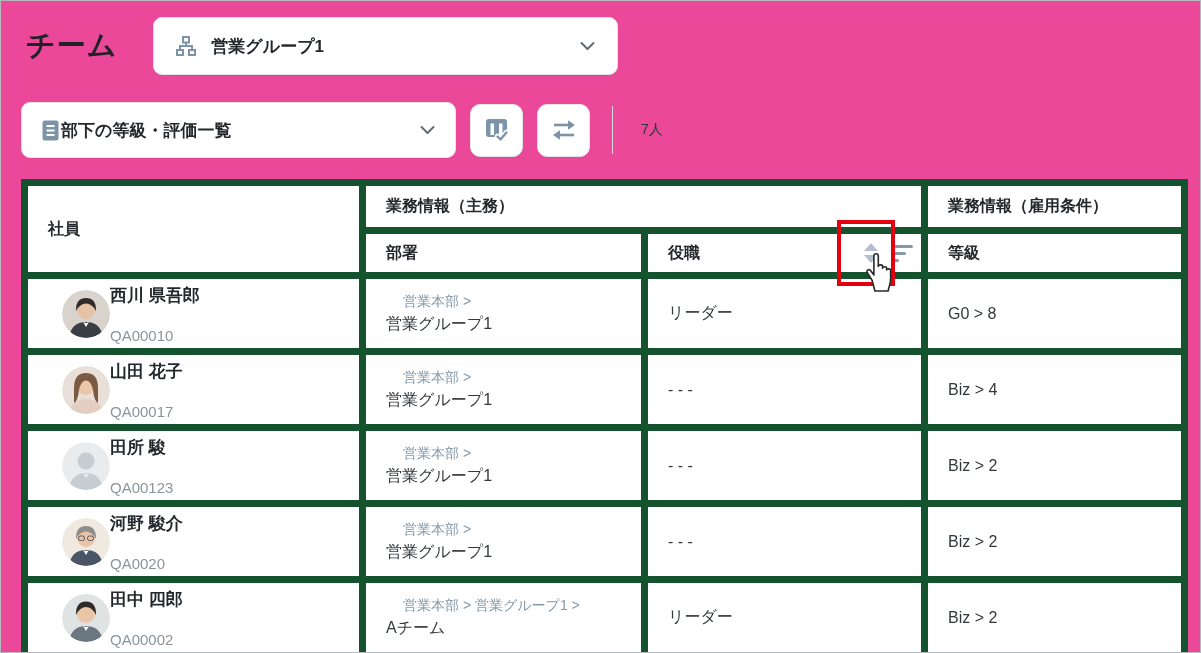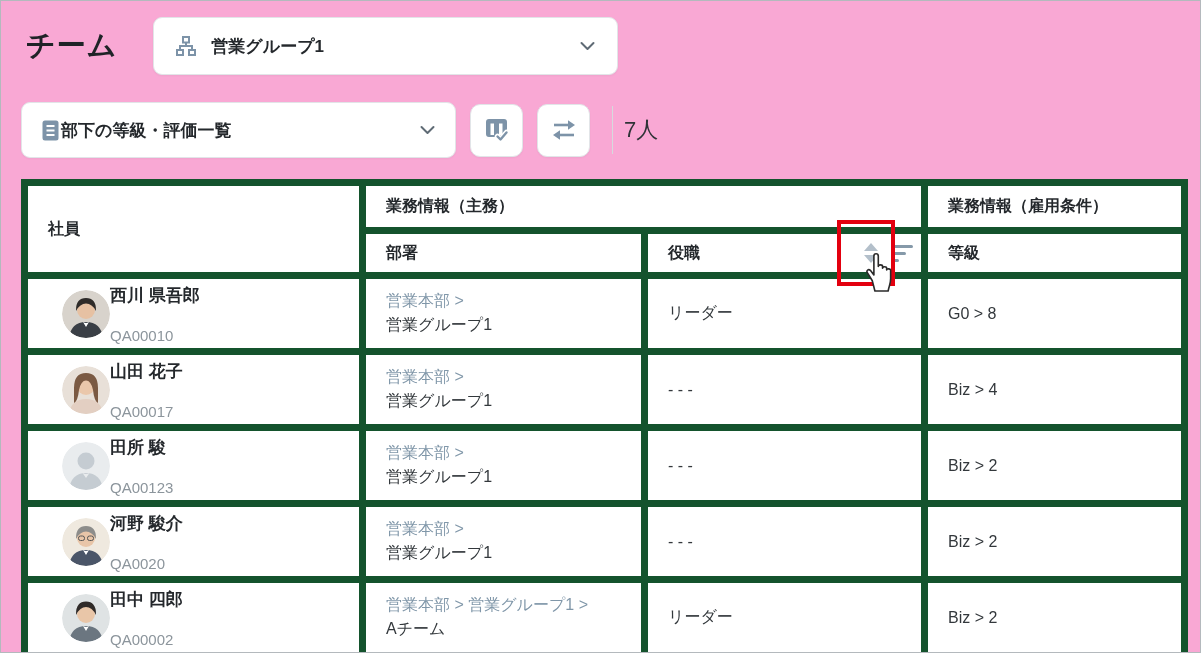--- a/index.html
+++ b/index.html
@@ -1,58 +1,58 @@
 <!DOCTYPE html>
 <html><head>
 <meta charset="utf-8">
 <style>
   * { margin:0; padding:0; box-sizing:border-box; }
   html,body { background:#fff; }
   body { font-family:"Liberation Sans","DejaVu Sans",sans-serif; }
   .screen {
     position:relative; width:1201px; height:653px; overflow:hidden;
-    background:#f9a8d4; border:1px solid #b4b9bd;
+    background:#ec4899; border:1px solid #b4b9bd;
   }
   
   .topbar { display:flex; align-items:center; padding:15px 0 0 25px; gap:36px; height:75px; }
   .page-title { font-size:29px; font-weight:700; color:#1f2327; letter-spacing:1px; }
   .dropdown {
     display:flex; align-items:center; background:#fff; border:1px solid #e2e5e8;
     border-radius:9px; box-shadow:0 1px 2px rgba(40,50,60,.05); cursor:pointer;
   }
   .team-dd { width:465px; height:58px; padding:0 22px 0 20px; gap:13px; }
   .dd-label { font-size:17px; font-weight:700; color:#24282c; }
   .chev { margin-left:auto; display:flex; align-items:center; }
   
   .toolbar { display:flex; align-items:center; margin:26px 0 0 20px; height:56px; }
   .view-dd { width:435px; height:56px; padding:0 20px 0 18px; }
   .tool-btn {
     width:53px; height:53px; margin-left:14px; background:#fff; border:1px solid #e2e5e8;
     border-radius:10px; box-shadow:0 1px 2px rgba(40,50,60,.05); cursor:pointer;
     display:flex; align-items:center; justify-content:center;
   }
   .vdivider { width:1px; height:48px; background:#d6dadd; margin:0 0 0 22px; }
-  .count { font-size:22px; color:#2f3337; margin-left:11px; }
+  .count { font-size:14px; color:#2f3337; margin-left:28px; }
   
   table.grid {
     margin:21px 0 0 20px; width:1160px; border-collapse:collapse; table-layout:fixed;
     background:#fff; border:1px solid #d9dee1;
   }
   .grid th, .grid td { border:7px solid #14532d; text-align:left; vertical-align:middle; }
   .grid thead tr.group-row { height:48px; }
   .grid thead tr.cols-row { height:45px; }
   .grid tbody tr { height:76px; background:#fff; }
   .grid th { font-size:16px; font-weight:700; color:#24282c; padding-left:20px; }
   .grid thead tr.cols-row th { box-shadow:0 4px 4px -2px rgba(120,130,140,.15); }
   .grid td { padding-left:20px; font-size:16px; color:#33383c; }
   td.emp-cell { padding-left:34px; }
   .emp-wrap { display:flex; align-items:center; }
   .emp-name { font-size:17px; font-weight:700; color:#24282c; }
   .emp-code { font-size:15px; color:#8c959c; margin-top:20px; }
-  .dept-path { font-size:16px; color:#8097a9; margin-bottom:3px; }
+  .dept-path { font-size:14px; color:#8097a9; margin-bottom:3px;margin-left:17px; }
   .dept-name { font-size:16px; color:#33383c; }
   .avatar { width:48px; height:48px; border-radius:50%; flex:0 0 48px; }
   .pos-head { display:flex; align-items:center; padding-right:8px; }
   .head-icons { margin-left:auto; display:flex; align-items:center; gap:15px; }
   .sort-icon { display:flex; flex-direction:column; gap:4px; cursor:pointer; }
   .sort-icon .tri-up { width:0; height:0; border-left:7px solid transparent; border-right:7px solid transparent; border-bottom:8px solid #b3bfca; }
   .sort-icon .tri-down { width:0; height:0; border-left:7px solid transparent; border-right:7px solid transparent; border-top:8px solid #b3bfca; }
   .filter-icon { display:flex; flex-direction:column; gap:4px; cursor:pointer; }
   .filter-icon i { display:block; height:3px; border-radius:2px; background:#8599a9; }
   .filter-icon i:nth-child(1){ width:20px; }

